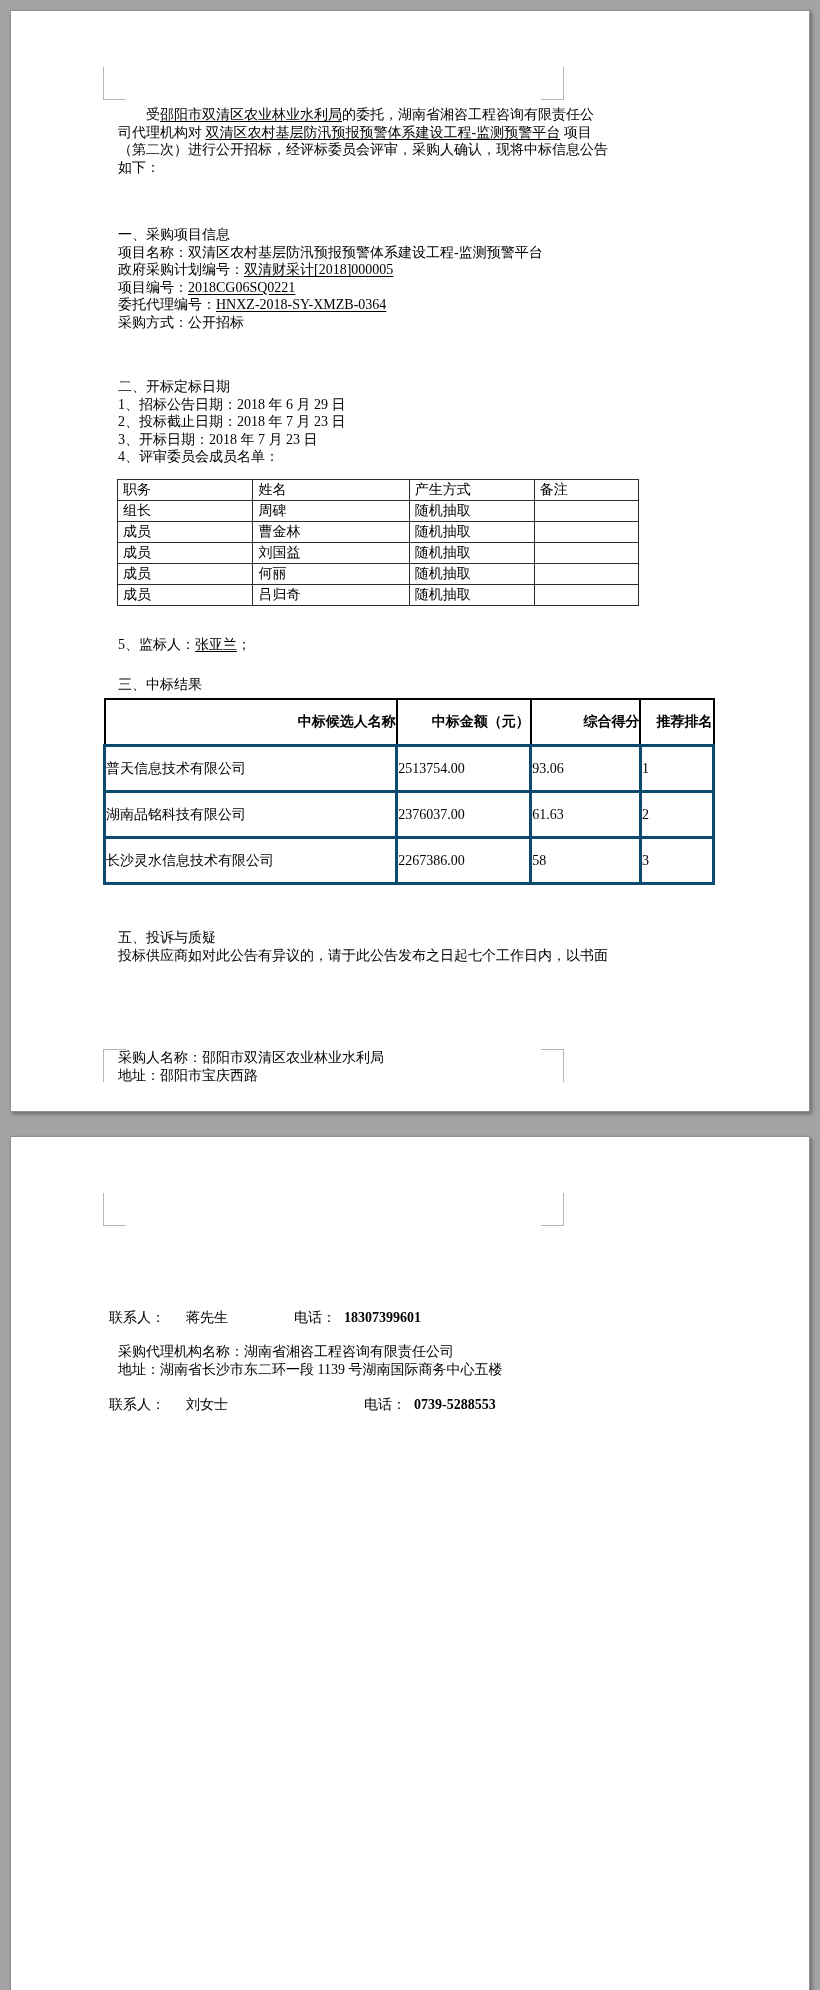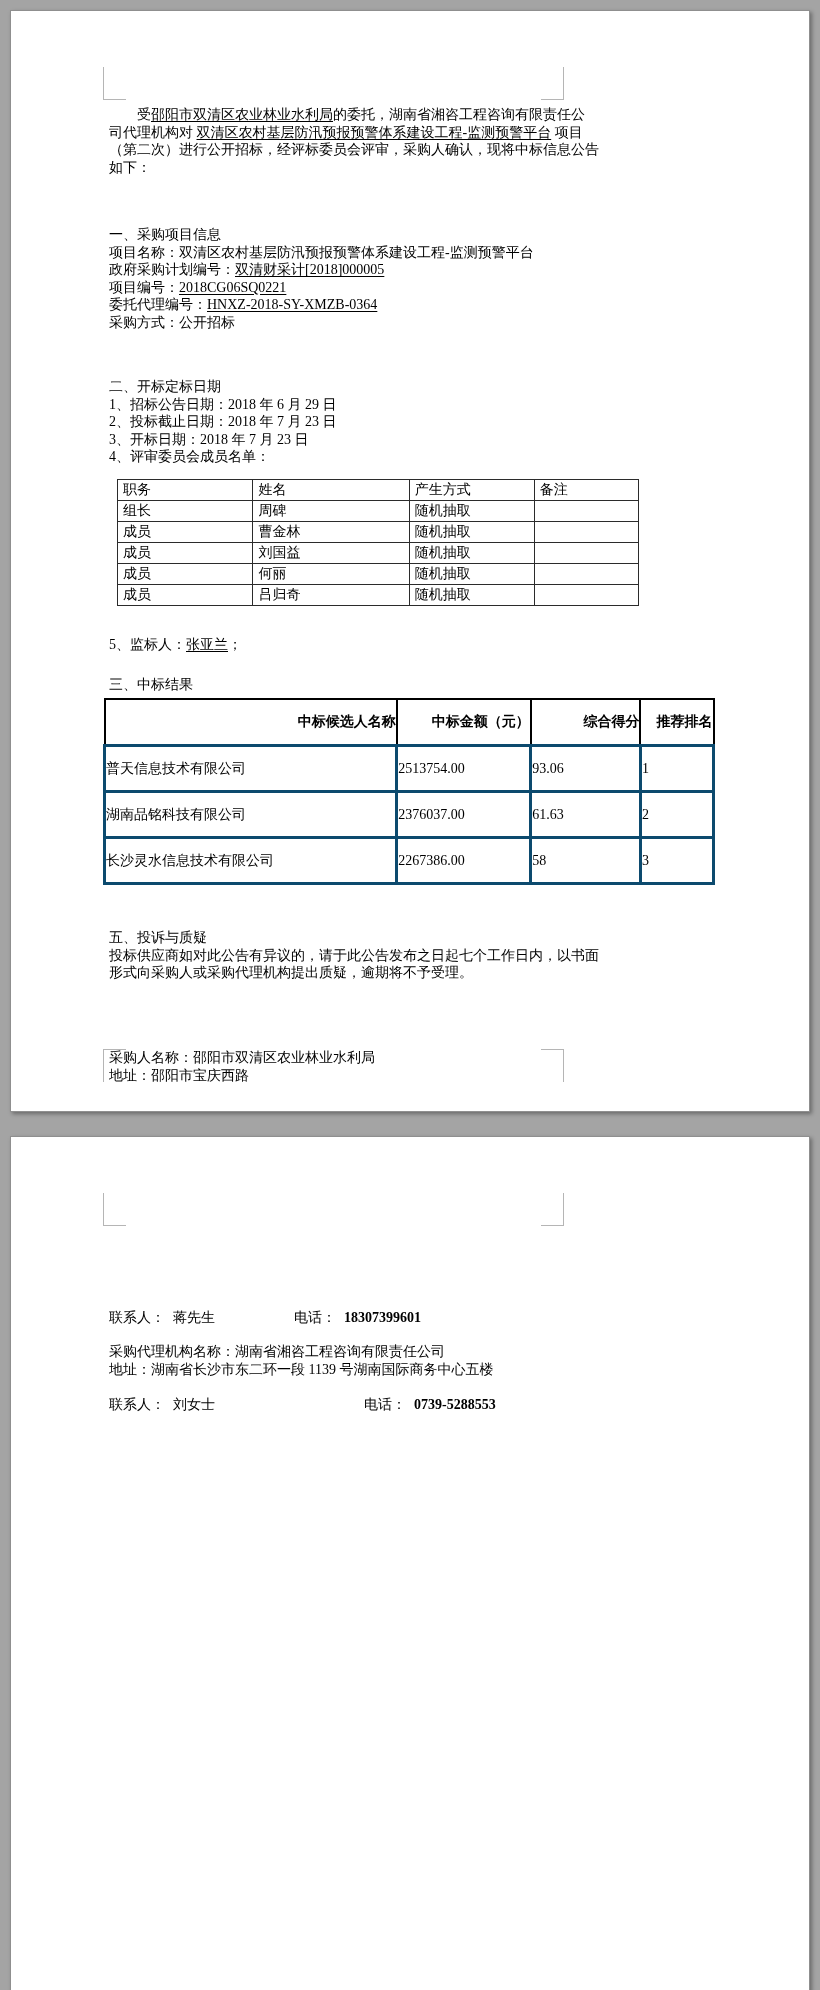--- a/index.html
+++ b/index.html
@@ -10,21 +10,21 @@
     font-size:14px; color:#000;
   }
   .page {
     position:absolute; left:10px; width:798px; background:#fff;
     border:1px solid #8f8f8f;
     box-shadow:2px 2px 4px rgba(0,0,0,.35);
   }
   #page1 { top:10px; height:1100px; }
   #page2 { top:1136px; height:1180px; }
   .block { position:absolute; left:98px; width:640px; }
-  .line { line-height:17.5px; white-space:nowrap; }
+  .line { line-height:17.5px; white-space:nowrap;margin-left:9px; }
   .indent2 { text-indent:28px; }
   .u { text-decoration:underline; text-underline-offset:2px; }
   
   .mark { position:absolute; width:22px; height:32px; }
   .mark.tl { border-left:1px solid #b5b5b5; border-bottom:1px solid #b5b5b5; }
   .mark.tr { border-right:1px solid #b5b5b5; border-bottom:1px solid #b5b5b5; }
   .mark.bl { border-left:1px solid #b5b5b5; border-top:1px solid #b5b5b5; }
   .mark.br { border-right:1px solid #b5b5b5; border-top:1px solid #b5b5b5; }
   .mk-l { left:92px; } .mk-r { left:530px; }
   .mk-t { top:56px; }  .mk-b { top:1038px; }
@@ -41,21 +41,21 @@
   #results-table th {
     border:2px solid #000; font-weight:bold; text-align:right;
     height:44px; font-size:14px; padding:0;
   }
   #results-table td {
     border:3px solid #0c4a6e; text-align:left; height:43px;
     font-size:14px; padding:0;
   }
   
   .contact-row { position:relative; line-height:17.5px; white-space:nowrap; }
-  .c-name { margin-left:8px; }
+  .c-name { margin-left:21px; }
   .c-phone { position:absolute; white-space:nowrap; }
   .c-phone .num { margin-left:8px;font-weight:bold; }
   #contact-row-1 .c-phone { left:185px; }
   #contact-row-2 .c-phone { left:255px; }
 </style>
 </head>
 <body>
 
 <div class="page" id="page1">
   <div class="mark tl mk-l mk-t"></div>
@@ -182,21 +182,20 @@
           <td>58</td>
           <td>3</td>
         </tr>
       </tbody>
   </table>
 
   <div class="block" style="top:918px;">
     <div class="line">五、投诉与质疑</div>
     <div>
         <div class="line"><span>投标供应商如对此公告有异议的，请于此公告发布之日起七个工作日内，以书面</span></div>
-        <div class="line"><span>形式向采购人或采购代理机构提出质疑，逾期将不予受理。</span></div>
       </div>
   </div>
 
   <div class="block" style="top:1038px;">
       <div class="line"><span>采购人名称：邵阳市双清区农业林业水利局</span></div>
       <div class="line"><span>地址：邵阳市宝庆西路</span></div>
     </div>
 </div>
 
 <div class="page" id="page2">

